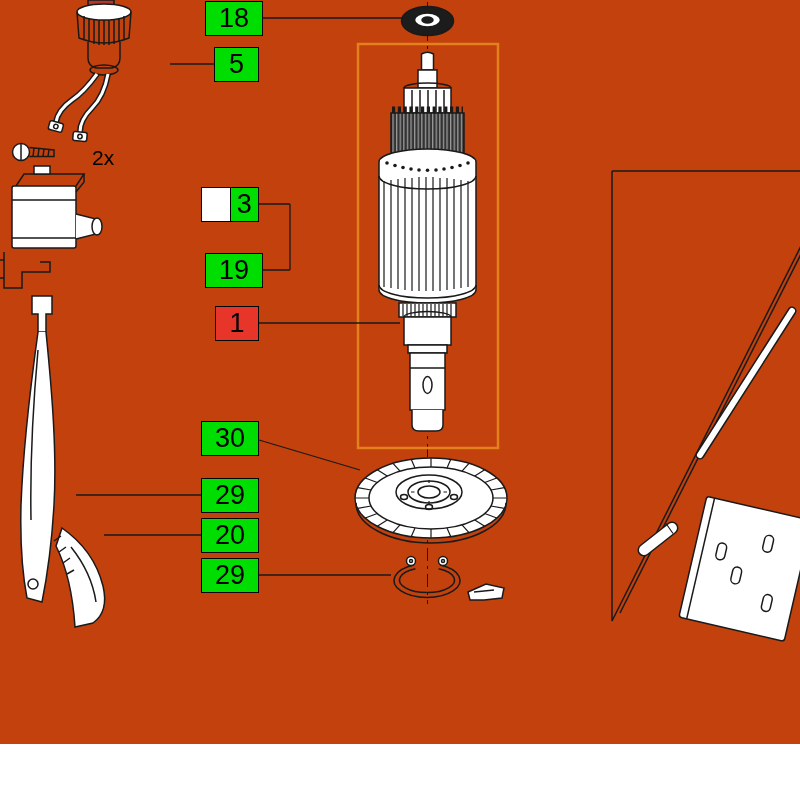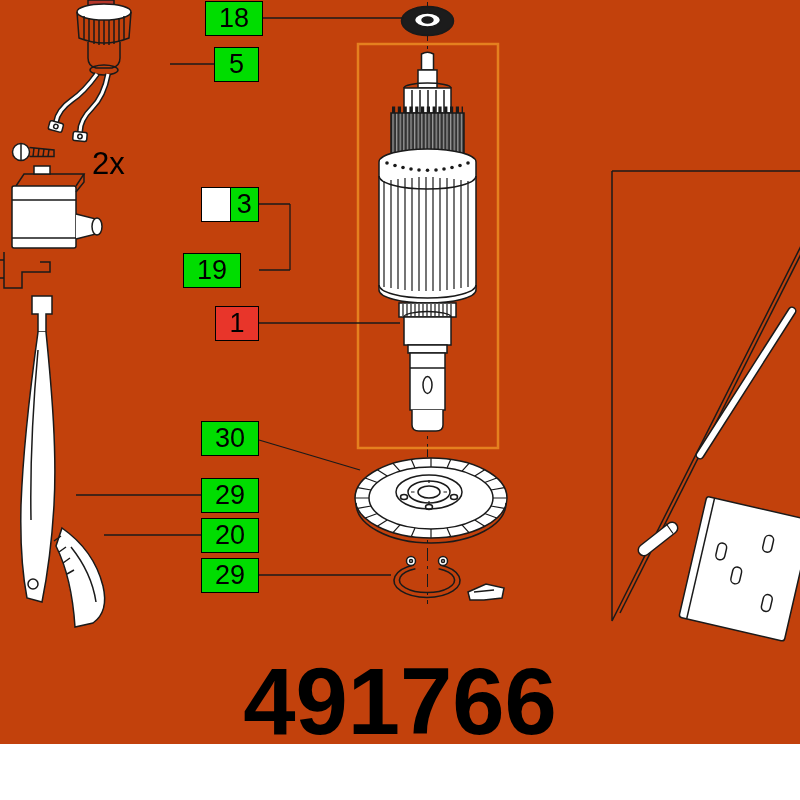--- a/index.html
+++ b/index.html
@@ -9,21 +9,21 @@
   .callout{
     position:absolute;height:35px;border:1px solid #000;
     display:flex;align-items:center;justify-content:center;
     font-size:27px;line-height:1;color:#000;cursor:pointer;user-select:none;
   }
   .callout.green{background:var(--callout-green,#00dd00)}
   .callout.red{background:var(--callout-red,#e8352a)}
   .callout.split{background:#fff;padding:0}
   .split .half{flex:1;height:100%;display:flex;align-items:center;justify-content:center}
   .split .green-half{background:var(--callout-green,#00dd00);border-left:1px solid #000}
-  .qty{position:absolute;font-size:31px;color:#000}
+  .qty{position:absolute;font-size:21px;color:#000}
   .part-number{
     position:absolute;left:0;right:0;top:648px;text-align:center;
     font-size:94px;font-weight:bold;color:#000;letter-spacing:0;
   }
   .hl-box{stroke:var(--highlight-orange,#e5801f)}
 </style>
 </head>
 <body>
 
 <div class="canvas">
@@ -210,21 +210,21 @@
     <span>5</span>
   </div>
 
   <div class="callout split" style="left:201px;top:187px;width:58px">
     <span class="half"></span>
     <span class="half green-half">
       <span>3</span>
     </span>
   </div>
 
-  <div class="callout green" style="left:183px;top:253px;width:58px">
+  <div class="callout green" style="left:205px;top:253px;width:58px">
     <span>19</span>
   </div>
 
   <div class="callout red" style="left:215px;top:306px;width:44px">
     <span>1</span>
   </div>
 
   <div class="callout green" style="left:201px;top:421px;width:58px">
     <span>30</span>
   </div>
@@ -236,15 +236,14 @@
   <div class="callout green" style="left:201px;top:518px;width:58px">
     <span>20</span>
   </div>
 
   <div class="callout green" style="left:201px;top:558px;width:58px">
     <span>29</span>
   </div>
 
   <div class="qty" style="left:92px;top:146px">2x</div>
 
-  <div class="part-number">491766</div>
 
 </div>
 
 </body></html>

